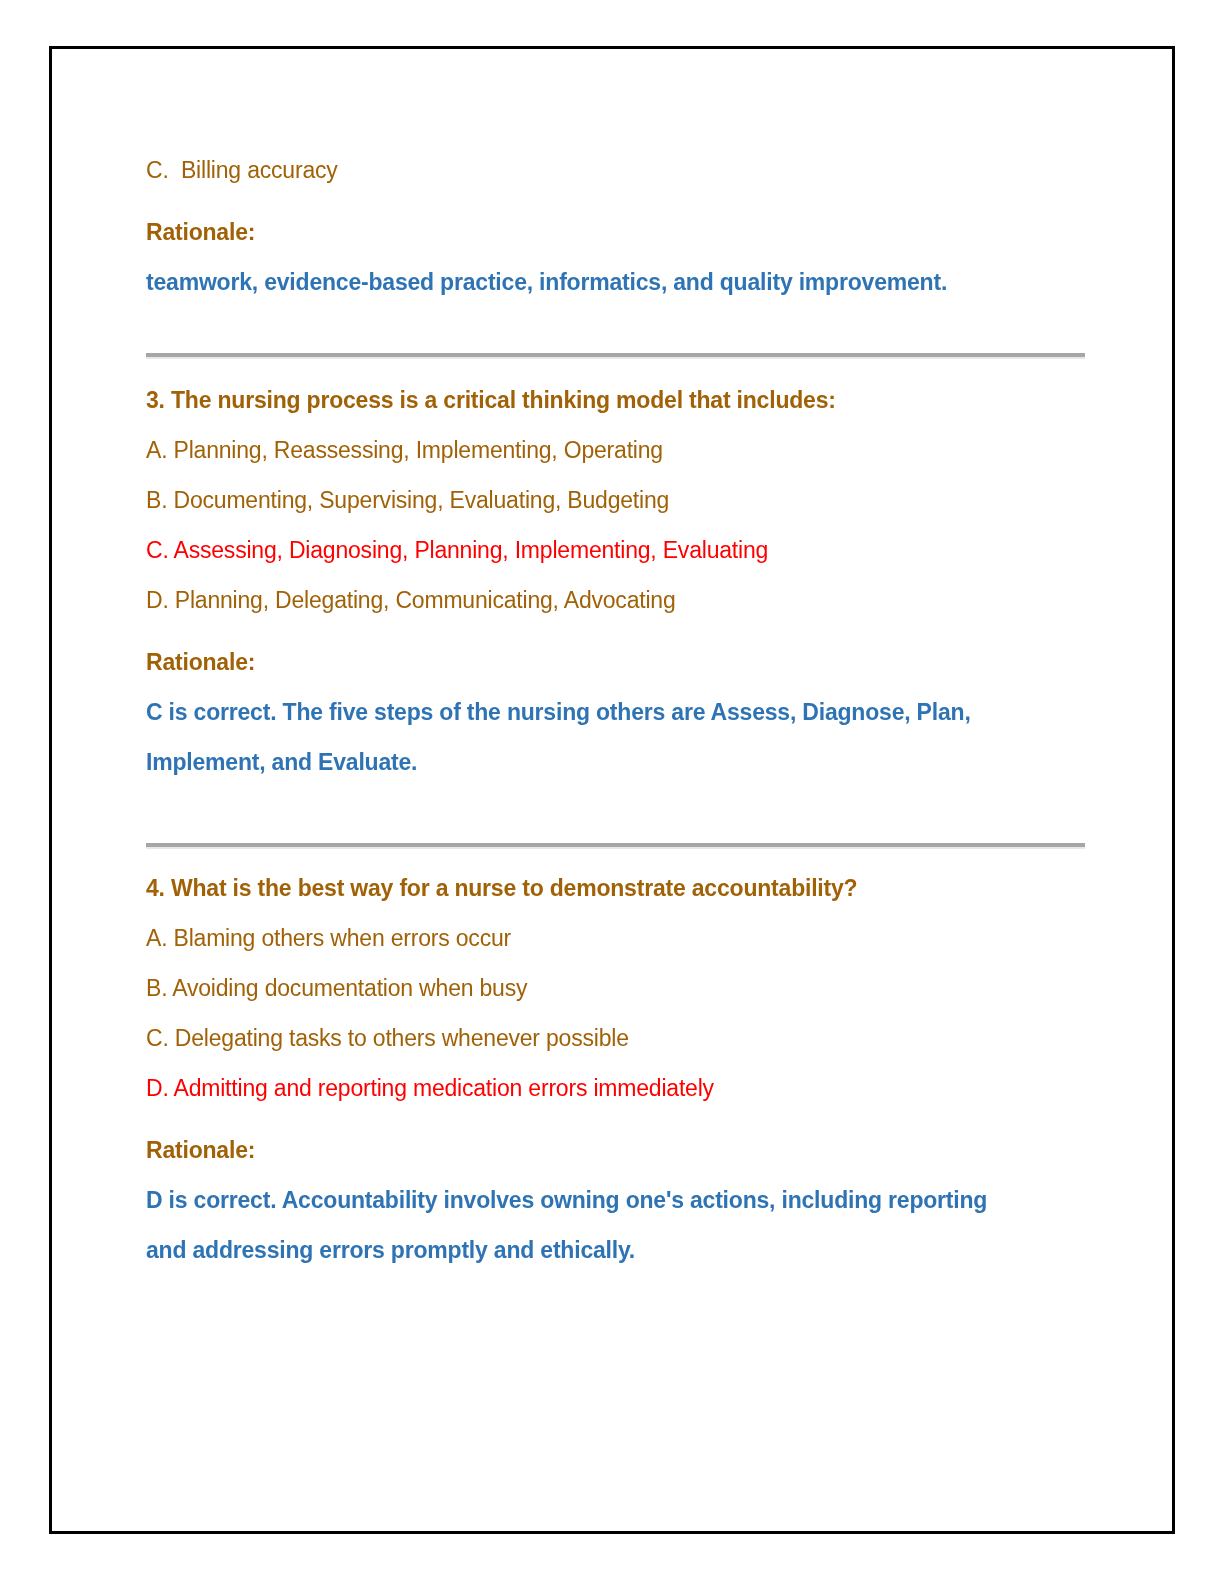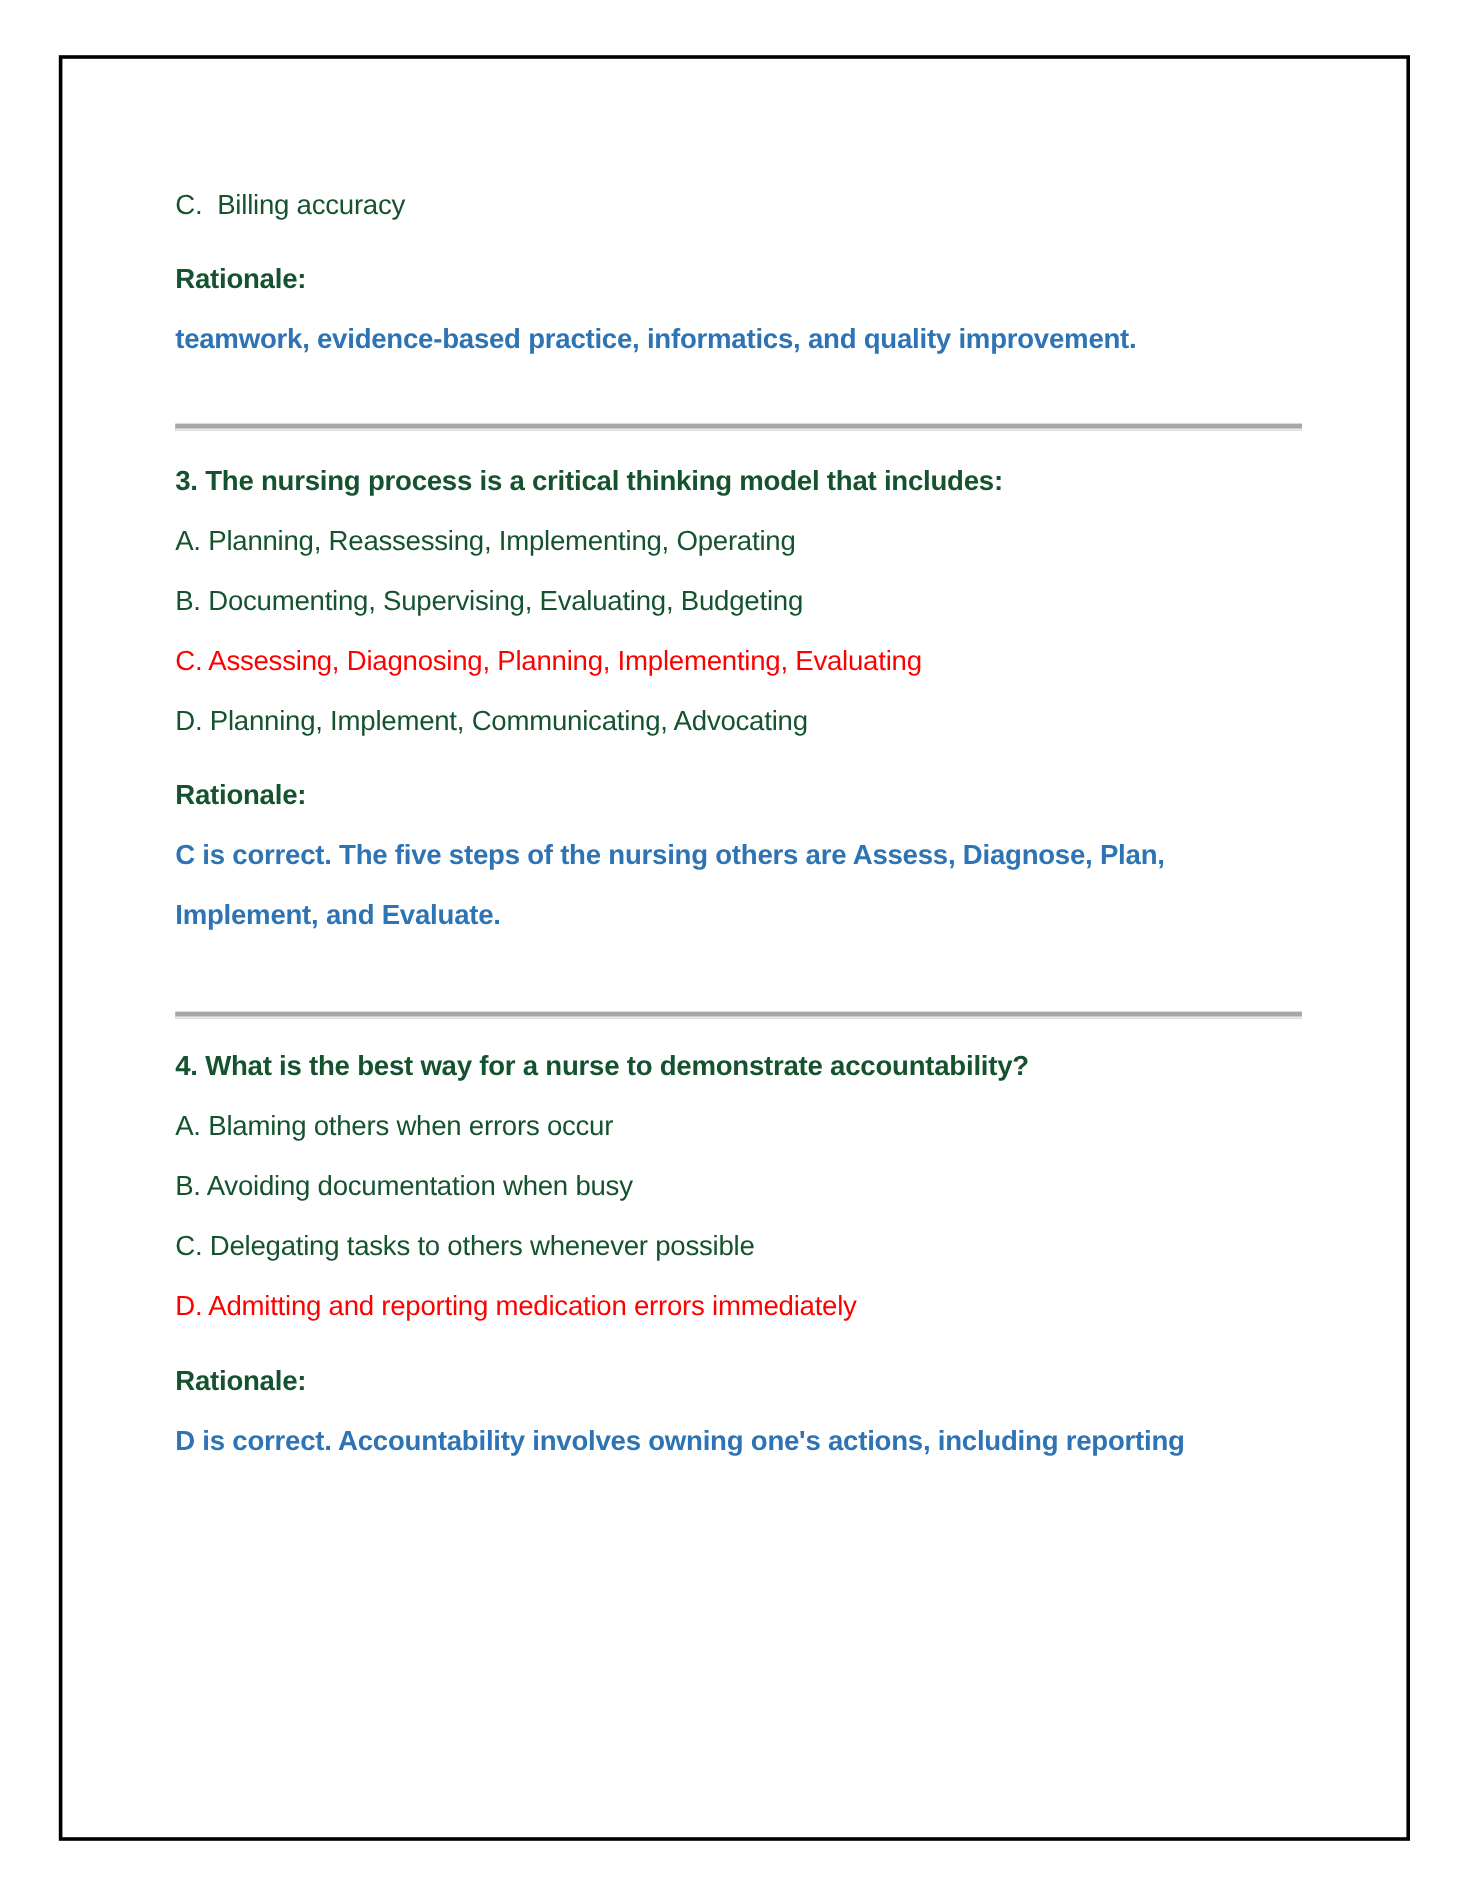--- a/index.html
+++ b/index.html
@@ -23,21 +23,21 @@
     box-sizing: border-box;
     background: #ffffff;
   }
   .content {
     padding: 96px 87px 0 94px;
   }
   .line {
     margin: 0;
     line-height: 50px;
     font-size: 23px;
-    color: #14532d;
+    color: #a16207;
     white-space: pre;
     letter-spacing: -0.2px;
   }
   .q {
     font-weight: 700;
   }
   .correct {
     color: #FF0000;
     font-weight: 400;
   }
@@ -66,29 +66,30 @@
     <p class="line">C.  Billing accuracy</p>
     <p class="line rlabel">Rationale:</p>
     <p class="line rtext">teamwork, evidence-based practice, informatics, and quality improvement.</p>
 
     <div class="divider d1"></div>
 
     <p class="line q">3. The nursing process is a critical thinking model that includes:</p>
     <p class="line">A. Planning, Reassessing, Implementing, Operating</p>
     <p class="line">B. Documenting, Supervising, Evaluating, Budgeting</p>
     <p class="line correct">C. Assessing, Diagnosing, Planning, Implementing, Evaluating</p>
-    <p class="line">D. Planning, Implement, Communicating, Advocating</p>
+    <p class="line">D. Planning, Delegating, Communicating, Advocating</p>
     <p class="line rlabel">Rationale:</p>
     <p class="line rtext">C is correct. The five steps of the nursing others are Assess, Diagnose, Plan,</p>
     <p class="line rtext">Implement, and Evaluate.</p>
 
     <div class="divider d2"></div>
 
     <p class="line q">4. What is the best way for a nurse to demonstrate accountability?</p>
     <p class="line">A. Blaming others when errors occur</p>
     <p class="line">B. Avoiding documentation when busy</p>
     <p class="line">C. Delegating tasks to others whenever possible</p>
     <p class="line correct">D. Admitting and reporting medication errors immediately</p>
     <p class="line rlabel">Rationale:</p>
     <p class="line rtext">D is correct. Accountability involves owning one's actions, including reporting</p>
+    <p class="line rtext">and addressing errors promptly and ethically.</p>
 
   </div>
 </div>
 
 </body></html>

